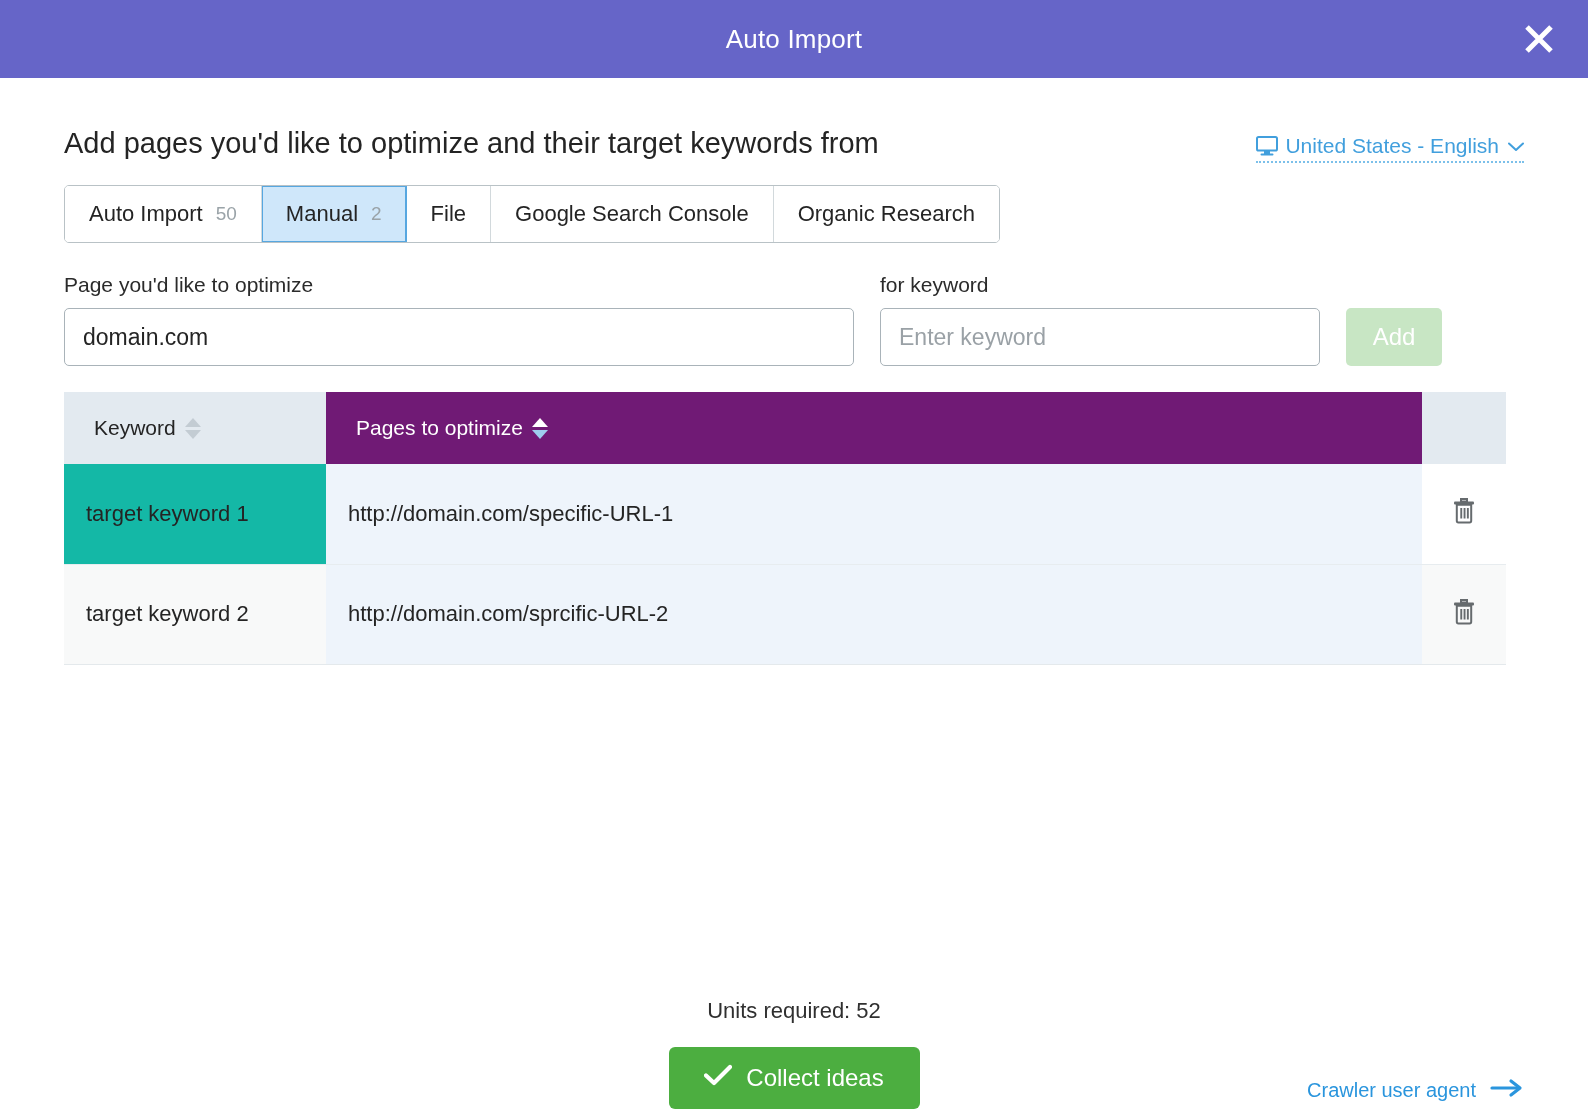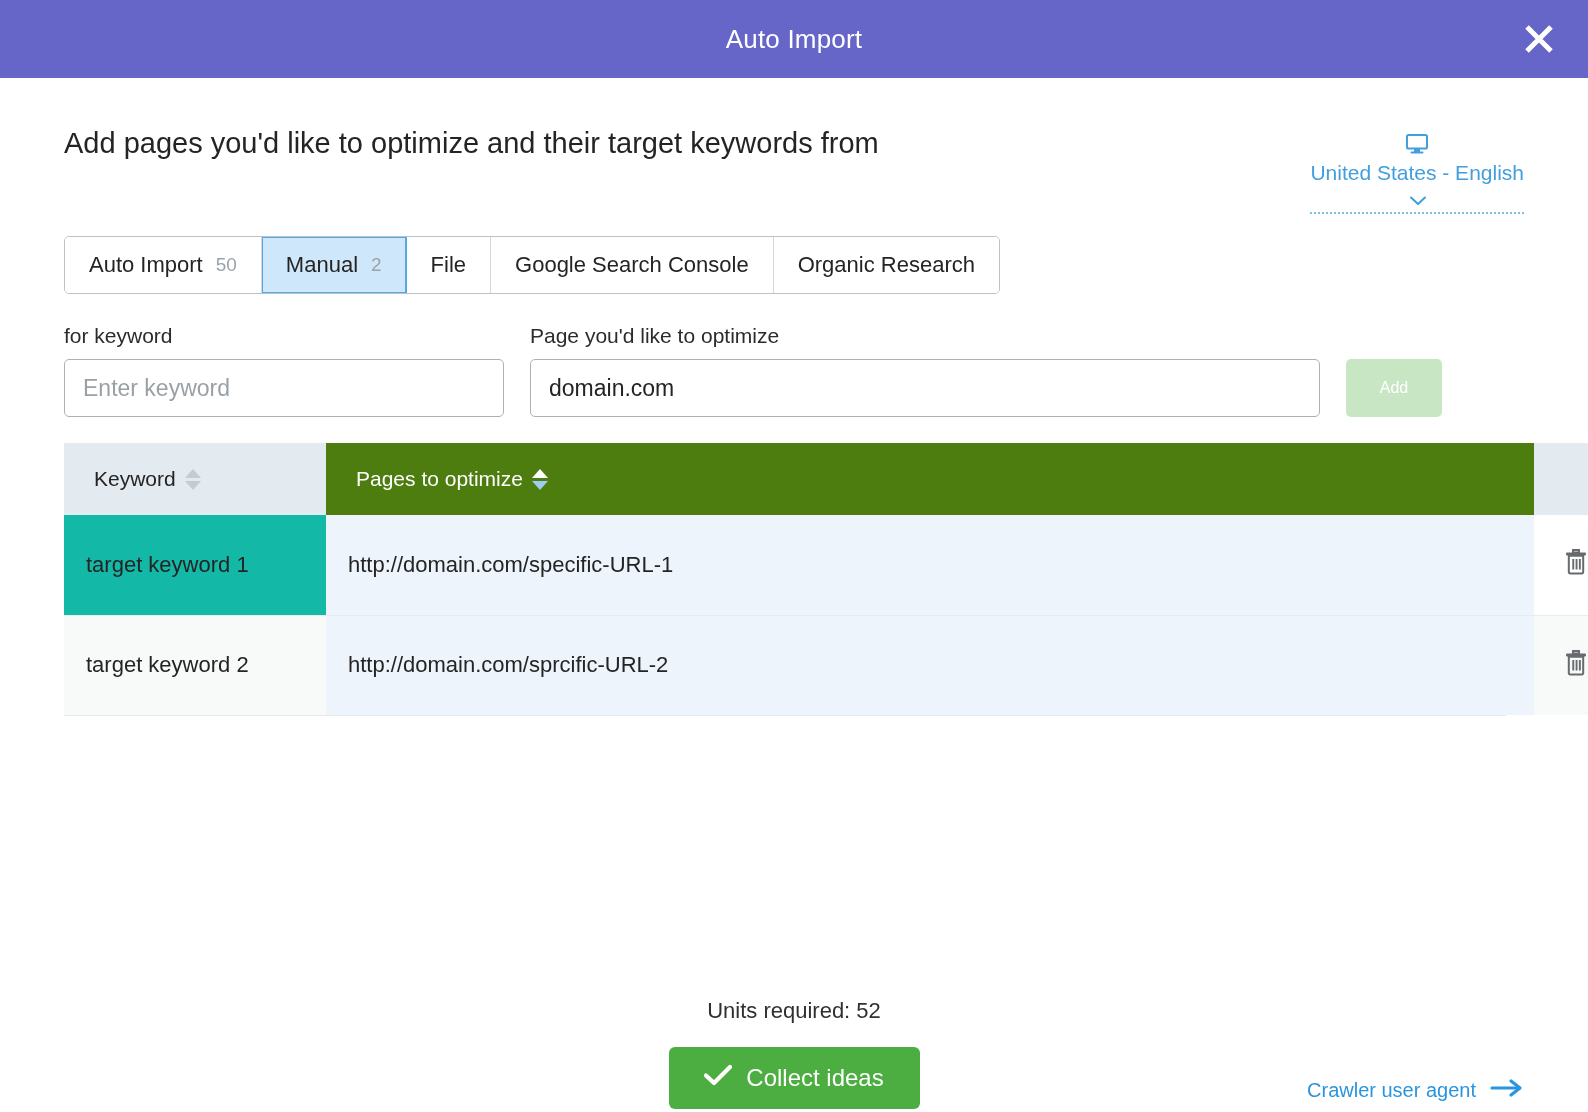--- a/index.html
+++ b/index.html
@@ -74,21 +74,20 @@
     display: inline-flex;
     align-items: center;
     gap: 7px;
     color: #419fdd;
     font-size: 21px;
     cursor: pointer;
     border-bottom: 2px dotted #7cc0ea;
     padding-bottom: 3px;
     margin-top: 8px;
     white-space: nowrap;
-    flex-direction: column;
   }
   .locale-select .monitor-icon { display: flex; align-items: center; }
   .locale-chevron { font-size: 15px; margin-left: 2px; }
 
   
   .tabs {
     display: inline-flex;
     margin-top: 22px;
     border: 1px solid #b9c2c6;
     border-radius: 5px;
@@ -151,21 +150,21 @@
   .field-keyword { width: 440px; }
 
   .add-btn {
     height: 58px;
     min-width: 96px;
     padding: 0 22px;
     background: #c8e6c4;
     color: #ffffff;
     border: none;
     border-radius: 5px;
-    font-size: 16px;
+    font-size: 24px;
     font-family: "Liberation Sans", sans-serif;
     cursor: default;
   }
 
   
   .table-wrap {
     margin-top: 26px;
     width: 1442px;
     border-bottom: 1px solid #e4e9ec;
   }
@@ -181,23 +180,23 @@
     font-weight: 400;
     padding: 0 30px;
     vertical-align: middle;
   }
   .th-keyword {
     background: #e3eaf0;
     color: #242424;
     width: 262px;
   }
   .th-pages {
-    background: #4d7c0f;
+    background: #701a75;
     color: #ffffff;
-    width: 1208px;
+    width: 1096px;
   }
   .th-actions {
     background: #e3eaf0;
     width: 84px;
   }
   .th-inner {
     display: inline-flex;
     align-items: center;
     gap: 9px;
   }
@@ -336,28 +335,28 @@
     <div class="tab">
       <span>Google Search Console</span>
     </div>
     <div class="tab">
       <span>Organic Research</span>
     </div>
   </div>
 
   
   <div class="field-row">
+    <div class="field field-page">
+      <label class="field-label">Page you'd like to optimize</label>
+      <input class="text-input" type="text" value="domain.com" style="">
+    </div>
+
     <div class="field field-keyword">
       <label class="field-label">for keyword</label>
       <input class="text-input" type="text" placeholder="Enter keyword" style="">
-    </div>
-
-    <div class="field field-page">
-      <label class="field-label">Page you'd like to optimize</label>
-      <input class="text-input" type="text" value="domain.com" style="">
     </div>
 
     <button class="add-btn">Add</button>
   </div>
 
   
   <div class="table-wrap">
     <table class="data-table">
       <thead>
         <tr>

